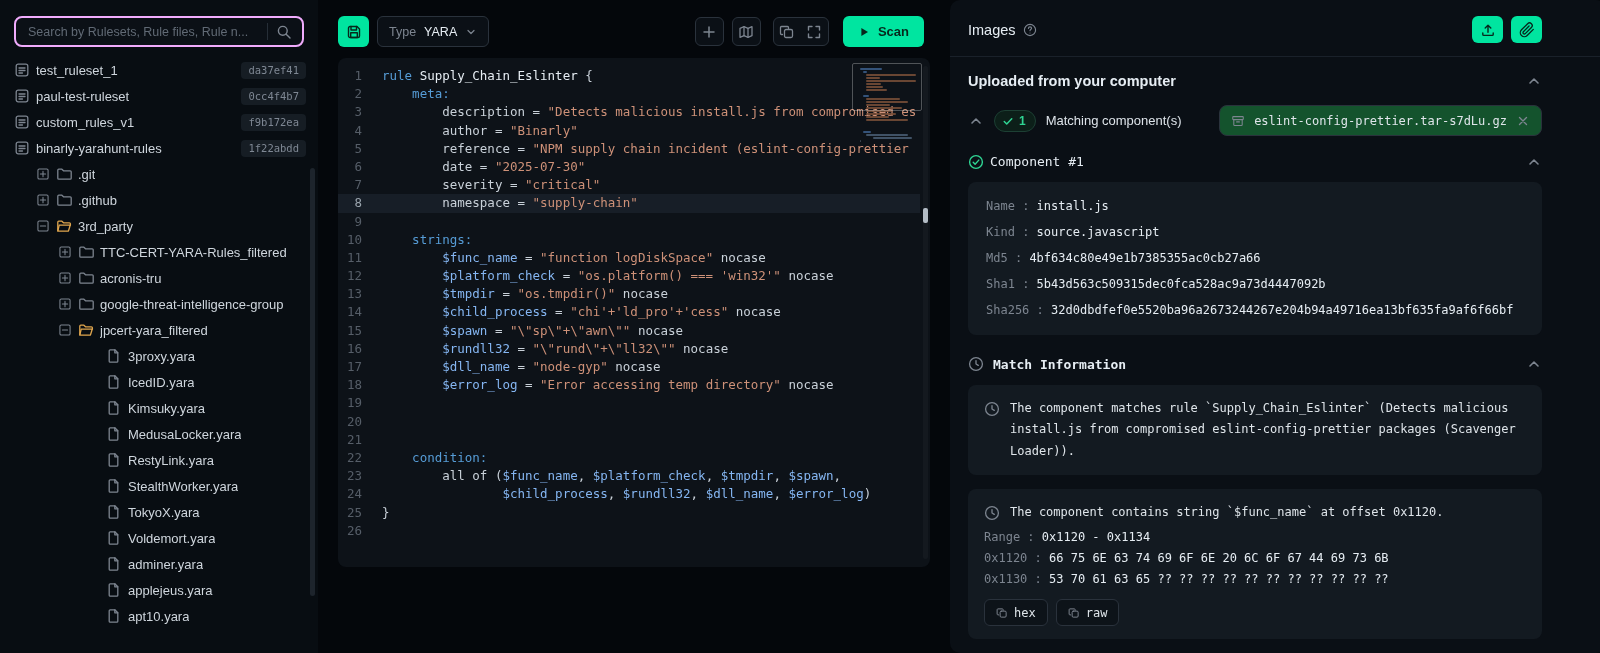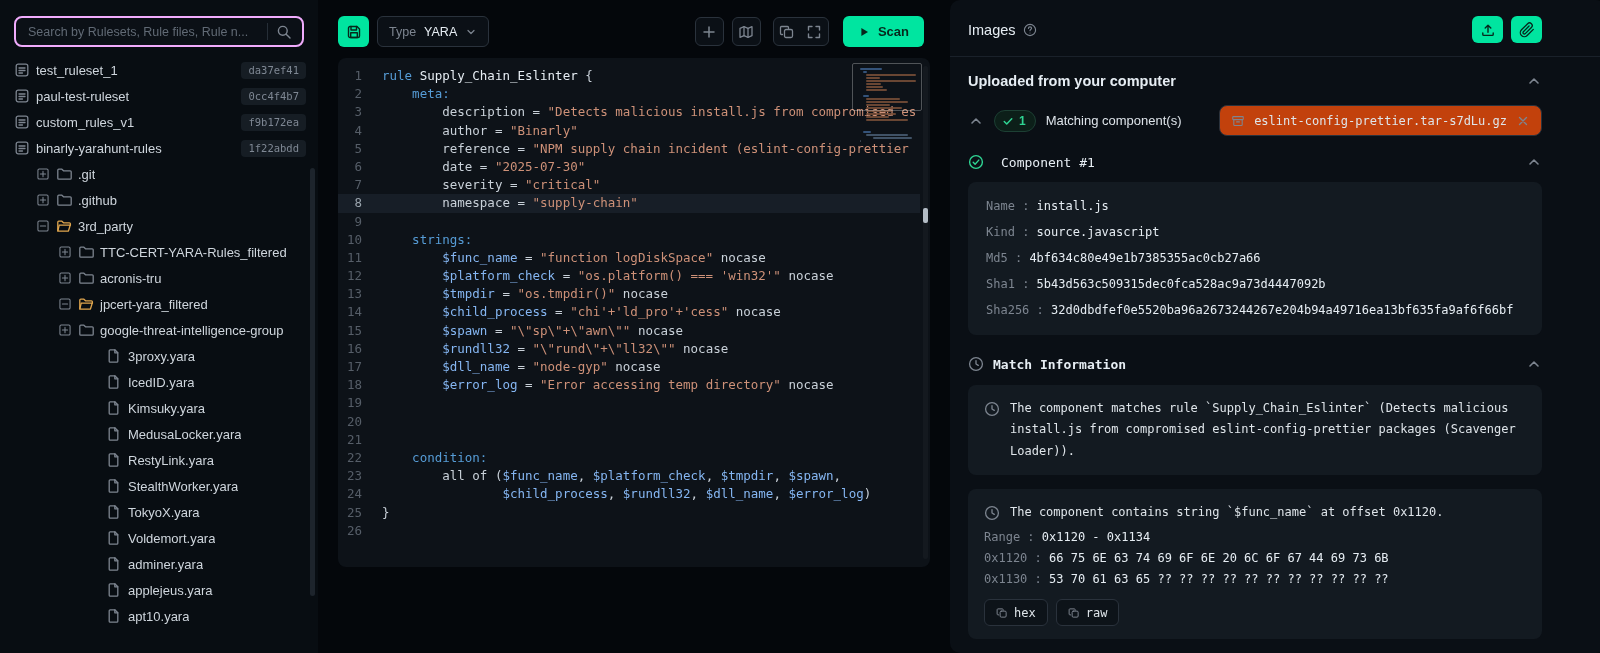--- a/index.html
+++ b/index.html
@@ -67,23 +67,23 @@
   .rp-title { font-size:14.5px; color:#e6edf3; }
   .rp-actions { margin-left:auto; display:flex; gap:8px; }
   .rp-btn { width:31px; height:27px; border-radius:6px; background:#00e5a0; border:0; display:flex; align-items:center; justify-content:center; cursor:pointer; }
   .rp-body { padding:16px 64px 0 18px; }
   .sec-head { display:flex; align-items:center; margin-bottom:16px; }
   .sec-title { font-size:14.5px; font-weight:700; color:#e6edf3; }
   .mlauto { margin-left:auto; }
   .match-row { display:flex; align-items:center; gap:10px; margin-bottom:18px; }
   .badge-count { display:flex; align-items:center; gap:5px; padding:3px 9px 3px 7px; border-radius:999px; background:#0c1f19; border:1px solid #1d4034; color:#2fd493; font:700 12px "Liberation Sans", sans-serif; }
   .match-label { font-size:13px; color:#dde3e9; }
-  .file-chip { margin-left:auto; display:flex; align-items:center; gap:9px; height:31px; padding:0 11px; border:1px solid #2a323c; border-radius:8px; background:#c2410c; font:12px "DejaVu Sans Mono", monospace; color:#dfe5ea; max-width:330px; }
+  .file-chip { margin-left:auto; display:flex; align-items:center; gap:9px; height:31px; padding:0 11px; border:1px solid #2a323c; border-radius:8px; background:#14532d; font:12px "DejaVu Sans Mono", monospace; color:#dfe5ea; max-width:330px; }
   .file-chip .fname { overflow:hidden; text-overflow:ellipsis; white-space:nowrap; }
-  .comp-head { display:flex; align-items:center; gap:17px; margin:4px 0 12px; font:13px "DejaVu Sans Mono", monospace; color:#e6edf3; }
+  .comp-head { display:flex; gap:6px; margin:4px 0 12px; font:13px "DejaVu Sans Mono", monospace; color:#e6edf3; }
   .fields-card { background:#131a21; border-radius:8px; padding:17px 18px 6px; }
   .frow { display:flex; margin-bottom:12px; font:12px "DejaVu Sans Mono", monospace; white-space:pre; }
   .flabel, .fcolon { color:#7d8590; }
   .fvalue { color:#e6edf3; }
   .mi-head { display:flex; align-items:center; gap:9px; margin:21px 0 13px; font:700 13px "DejaVu Sans Mono", monospace; color:#e6edf3; }
   .mi-card { background:#131a21; border-radius:8px; padding:13px 16px; margin-bottom:14px; font:12px/1.78 "DejaVu Sans Mono", monospace; color:#dfe5ea; }
   .mi-row { display:flex; gap:10px; }
   .mi-row .ic { margin-top:3px; }
   .hexrows { margin-top:7px; }
   .hexrow { display:flex; margin-top:7px; font:12px "DejaVu Sans Mono", monospace; white-space:pre; }
@@ -215,44 +215,44 @@
           <svg viewBox="0 0 16 16" fill="none" stroke="currentColor" stroke-width="1.3" stroke-linecap="round" stroke-linejoin="round">
             <path d="M1.8 4.2c0-.6.4-1 1-1h3.1l1.6 1.6h6.7c.6 0 1 .4 1 1v6.4c0 .6-.4 1-1 1H2.8c-.6 0-1-.4-1-1z"></path>
           </svg>
         </span>
         <span class="tlabel">acronis-tru</span>
       </div>
       <div class="trow" style="padding-left: 58px;">
         <span class="ic xs">
           <svg viewBox="0 0 16 16" fill="none" stroke="currentColor" stroke-width="1.2" stroke-linecap="round" stroke-linejoin="round">
             <rect x="2.2" y="2.2" width="11.6" height="11.6" rx="1.5"></rect>
+            <path d="M8 5v6M5 8h6"></path>
+          </svg>
+        </span>
+        <span class="ic">
+          <svg viewBox="0 0 16 16" fill="none" stroke="currentColor" stroke-width="1.3" stroke-linecap="round" stroke-linejoin="round">
+            <path d="M1.8 4.2c0-.6.4-1 1-1h3.1l1.6 1.6h6.7c.6 0 1 .4 1 1v6.4c0 .6-.4 1-1 1H2.8c-.6 0-1-.4-1-1z"></path>
+          </svg>
+        </span>
+        <span class="tlabel">google-threat-intelligence-group</span>
+      </div>
+      <div class="trow" style="padding-left: 58px;">
+        <span class="ic xs">
+          <svg viewBox="0 0 16 16" fill="none" stroke="currentColor" stroke-width="1.2" stroke-linecap="round" stroke-linejoin="round">
+            <rect x="2.2" y="2.2" width="11.6" height="11.6" rx="1.5"></rect>
             <path d="M5 8h6"></path>
           </svg>
         </span>
         <span class="ic orange">
           <svg viewBox="0 0 16 16" fill="none" stroke="currentColor" stroke-width="1.3" stroke-linecap="round" stroke-linejoin="round">
             <path d="M1.8 12.5V4.2c0-.6.4-1 1-1h3.1l1.6 1.6h5.9c.6 0 1 .4 1 1v1.4"></path>
             <path d="M3.2 7.2h11l-1.6 5.3c-.1.4-.5.7-1 .7H1.8z"></path>
           </svg>
         </span>
         <span class="tlabel">jpcert-yara_filtered</span>
-      </div>
-      <div class="trow" style="padding-left: 58px;">
-        <span class="ic xs">
-          <svg viewBox="0 0 16 16" fill="none" stroke="currentColor" stroke-width="1.2" stroke-linecap="round" stroke-linejoin="round">
-            <rect x="2.2" y="2.2" width="11.6" height="11.6" rx="1.5"></rect>
-            <path d="M8 5v6M5 8h6"></path>
-          </svg>
-        </span>
-        <span class="ic">
-          <svg viewBox="0 0 16 16" fill="none" stroke="currentColor" stroke-width="1.3" stroke-linecap="round" stroke-linejoin="round">
-            <path d="M1.8 4.2c0-.6.4-1 1-1h3.1l1.6 1.6h6.7c.6 0 1 .4 1 1v6.4c0 .6-.4 1-1 1H2.8c-.6 0-1-.4-1-1z"></path>
-          </svg>
-        </span>
-        <span class="tlabel">google-threat-intelligence-group</span>
       </div>
       <div class="trow" style="padding-left: 80px;">
         <span class="tspacer"></span>
         <span class="ic">
           <svg viewBox="0 0 16 16" fill="none" stroke="currentColor" stroke-width="1.3" stroke-linecap="round" stroke-linejoin="round">
             <path d="M4.2 1.8h4.6l3 3v8.4c0 .6-.4 1-1 1H4.2c-.6 0-1-.4-1-1V2.8c0-.6.4-1 1-1z"></path>
             <path d="M8.8 1.8v3h3"></path>
           </svg>
         </span>
         <span class="tlabel">3proxy.yara</span>

